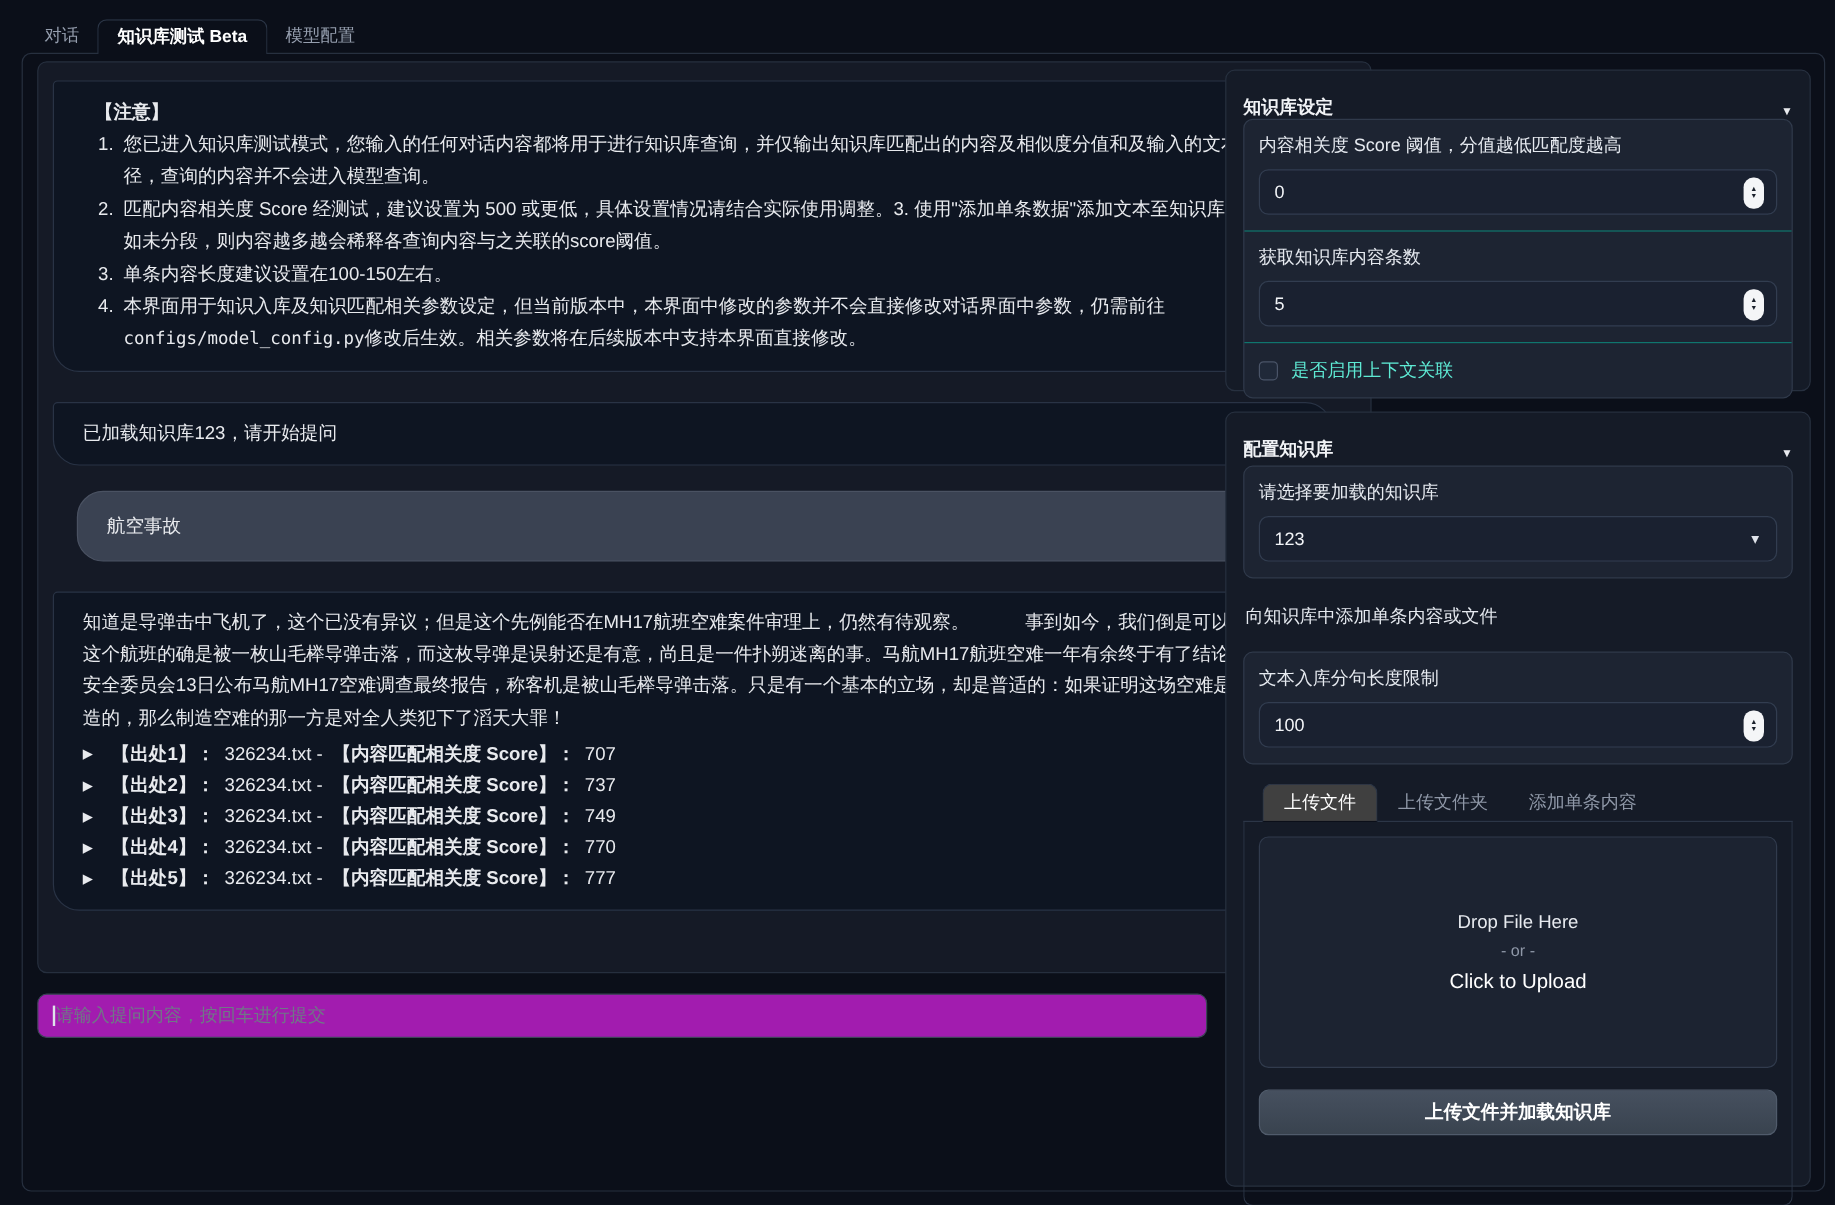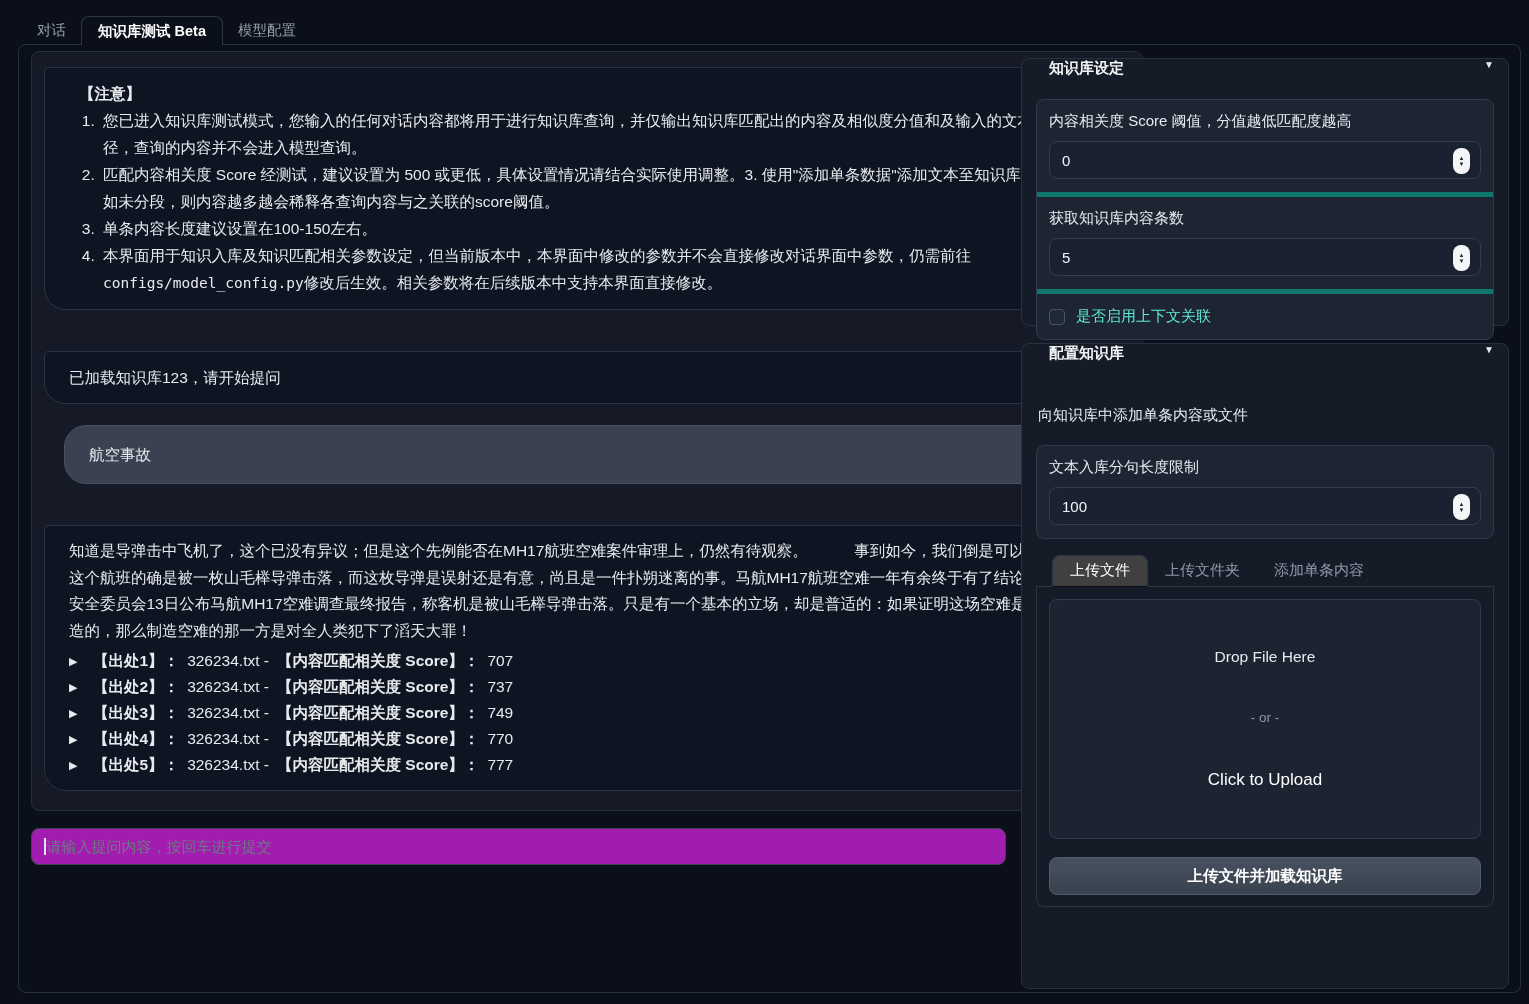--- a/index.html
+++ b/index.html
@@ -42,21 +42,21 @@
   .bubble.bot {
     background:#0e1522; border:1px solid #293345;
     border-radius:4px 22px 22px 22px;
     margin:0 20px 0 0; padding:12px 24px;
   }
   .bubble.user {
     background:#3a4252; border:1px solid #4a5262;
     border-radius:22px;
     margin:21px 2px 0 20px; padding:15px 24px;
   }
-  .bubble + .bubble.bot { margin-top:41px; }
+  .bubble + .bubble.bot { margin-top:25px; }
   .bubble.answer { margin-top:17px; line-height:26.5px; }
   .notice { padding:14px 24px 16px; }
   .notice .ntitle { font-weight:700; margin-left:10px; }
   .notice ol { padding-left:30px; margin:0; }
   .notice li { padding-left:4px; }
   .notice code { font-family:"DejaVu Sans Mono","Liberation Mono",monospace; font-size:14.5px; }
 
   .srcs { margin-top:4px; }
   .srow { display:flex; align-items:center; line-height:26px; cursor:pointer; }
   .srow .tri { font-size:11px; color:#e8eaee; width:24px; flex:0 0 24px; }
@@ -77,27 +77,27 @@
   }
   .query-box input::placeholder { color:#6f7886; opacity:1; }
 
   
   .acc {
     position:absolute; background:#151b27; border:1px solid #27303f; border-radius:8px;
     padding:0 14px 12px;
   }
   .acc1 { left:1002px; top:13px; width:488px; height:268px; }
   .acc2 { left:1002px; top:298px; width:488px; height:646px; }
-  .acc-header { height:40px; display:flex; align-items:flex-start; justify-content:space-between; cursor:pointer;margin-left:13px; }
+  .acc-header { height:40px; display:flex; align-items:flex-end; justify-content:space-between; cursor:pointer; }
   .acc-title { font-size:15px; font-weight:600; color:#f1f3f6; }
   .acc-arrow { font-size:10px; color:#e8eaee; }
 
   .group { border:1px solid #303a4b; border-radius:8px; background:#1d2432; }
   .gsec { padding:12px 12px 13px; }
-  .gsec + .gsec { border-top:5px solid #0f766e; }
+  .gsec + .gsec { border-top:1px solid #0f766e; }
   .glabel { font-size:15px; color:#e6eaf0; }
   .ninput {
     margin-top:10px; height:38px; background:#1a2130; border:1px solid #323d50;
     border-radius:8px; display:flex; align-items:center; padding:0 12px; position:relative;
     cursor:text;
   }
   .nval { font-size:15px; color:#f2f4f7; }
   .spinner {
     position:absolute; right:10px; top:6px; width:17px; height:26px; background:#f4f5f7;
     border-radius:8px; display:flex; flex-direction:column; align-items:center; justify-content:center;
@@ -123,24 +123,23 @@
   .utab.active {
     background:#404040; color:#ffffff; font-weight:400;
     border:1px solid #2c3647; border-bottom:1px solid #0b0f19;
     border-radius:8px 8px 0 0; margin-bottom:-1px;margin-left:16px;
   }
   .utab-panel {
     border:1px solid #2c3647; border-top:none; border-radius:0 0 8px 8px;
     padding:12px; height:320px;
   }
   .dropzone {
-    height:240px; border:1px solid #313b4d; border-radius:8px; background:#1c2331;
+    height:193px; border:1px solid #313b4d; border-radius:8px; background:#1c2331;
     display:flex; flex-direction:column; align-items:center; justify-content:center;
     cursor:pointer;
-    gap:37px;
   }
   .dz1 { font-size:15.5px; color:#e7eaef; line-height:24px; }
   .dz-or { font-size:13.5px; color:#8f98a8; line-height:24px; }
   .dz2 { font-size:17px; color:#ffffff; line-height:26px; }
   .upload-btn {
     margin-top:18px; height:38px; width:100%;
     background:linear-gradient(180deg,#46505f,#39434f);
     border:1px solid #505b6b; border-radius:8px;
     color:#ffffff; font-weight:700; font-size:15.5px;
     font-family:inherit; cursor:pointer;
@@ -255,20 +254,29 @@
         </div>
       </div>
     </div>
 
     <div class="acc acc2">
       <div class="acc-header">
         <span class="acc-title">配置知识库</span>
         <span class="acc-arrow">▼</span>
       </div>
 
+      <div class="group mt4">
+        <div class="gsec">
+          <div class="glabel">请选择要加载的知识库</div>
+          <div class="ninput">
+            <span class="nval">123</span>
+            <span class="dcaret">▾</span>
+          </div>
+        </div>
+      </div>
 
       <div class="side-label">向知识库中添加单条内容或文件</div>
 
       <div class="group mt20">
         <div class="gsec">
           <div class="glabel">文本入库分句长度限制</div>
           <div class="ninput">
             <span class="nval">100</span>
             <span class="spinner">
                 <i>▲</i>

